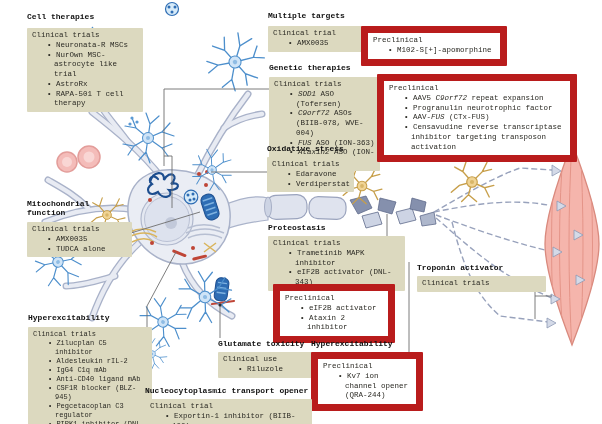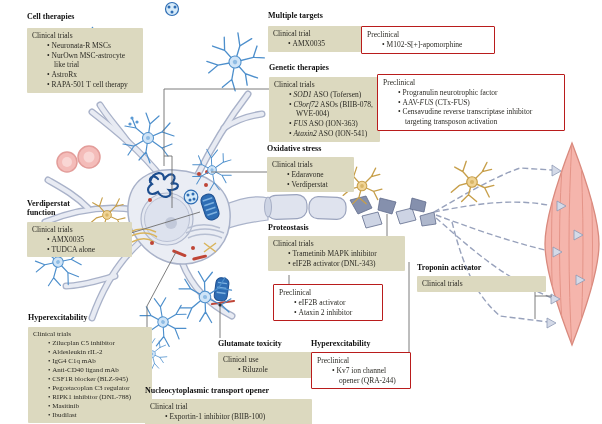--- a/index.html
+++ b/index.html
@@ -1,22 +1,22 @@
 <!DOCTYPE html>
 <html><head>
 <meta charset="utf-8">
 <style>
   html,body{margin:0;padding:0;background:#fff;}
   #fig{position:relative;width:602px;height:424px;background:#fff;overflow:hidden;
-       font-family:Liberation Serif, serif;color:#2b2a24;}
+       font-family:Liberation Mono, monospace;color:#2b2a24;}
   #art{position:absolute;left:0;top:0;z-index:1;}
   .hdr{position:absolute;z-index:3;font-size:8px;font-weight:bold;color:#111;line-height:1.15;}
   .box{position:absolute;z-index:2;background:#dcd9bf;padding:3px 5px;font-size:7.5px;
        line-height:1.3;color:#2b2a24;border-radius:1px;}
-  .box.white{background:#fff;border:1px solid #b91c1c;}
+  .box.white{background:#fff;border:7px solid #b91c1c;}
   .box .lbl{white-space:nowrap;}
   .li{padding-left:7px;text-indent:-7px;margin-left:15px;}
   .li::before{content:"\2022\00a0";}
   .small{font-size:7px;line-height:1.29;}
   i{font-style:italic;}
 </style>
 </head>
 <body>
 
 <div id="fig">
@@ -249,33 +249,34 @@
 <div class="hdr" style="left:269px;top:63px">Genetic therapies</div>
 <div class="box" style="left:269px;top:77px;width:101px">
   <div class="lbl">Clinical trials</div>
   <div class="li"><span></span><i>SOD1</i><span> ASO (Tofersen)</span></div>
   <div class="li"><span></span><i>C9orf72</i><span> ASOs (BIIB-078, WVE-004)</span></div>
   <div class="li"><span></span><i>FUS</i><span> ASO (ION-363)</span></div>
   <div class="li"><span></span><i>Ataxin2</i><span> ASO (ION-541)</span></div>
 </div>
 <div class="box white" style="left:377px;top:74px;width:176px">
   <div class="lbl">Preclinical</div>
+  <div class="li"><span>AAV5 </span><i>C9orf72</i><span> repeat expansion</span></div>
   <div class="li"><span>Progranulin neurotrophic factor</span></div>
   <div class="li"><span>AAV-</span><i>FUS</i><span> (CTx-FUS)</span></div>
   <div class="li"><span>Censavudine reverse transcriptase inhibitor targeting transposon activation</span></div>
 </div>
 
 <div class="hdr" style="left:267px;top:144px">Oxidative stress</div>
 <div class="box" style="left:267px;top:157px;width:77px">
   <div class="lbl">Clinical trials</div>
   <div class="li"><span>Edaravone</span></div>
   <div class="li"><span>Verdiperstat</span></div>
 </div>
 
-<div class="hdr" style="left:27px;top:199px;width:72px">Verdiperstat function</div>
+<div class="hdr" style="left:27px;top:199px;width:72px">Mitochondrial function</div>
 <div class="box" style="left:27px;top:222px;width:95px">
   <div class="lbl">Clinical trials</div>
   <div class="li"><span>AMX0035</span></div>
   <div class="li"><span>TUDCA alone</span></div>
 </div>
 
 <div class="hdr" style="left:268px;top:223px">Proteostasis</div>
 <div class="box" style="left:268px;top:236px;width:127px">
   <div class="lbl">Clinical trials</div>
   <div class="li"><span>Trametinib MAPK inhibitor</span></div>

